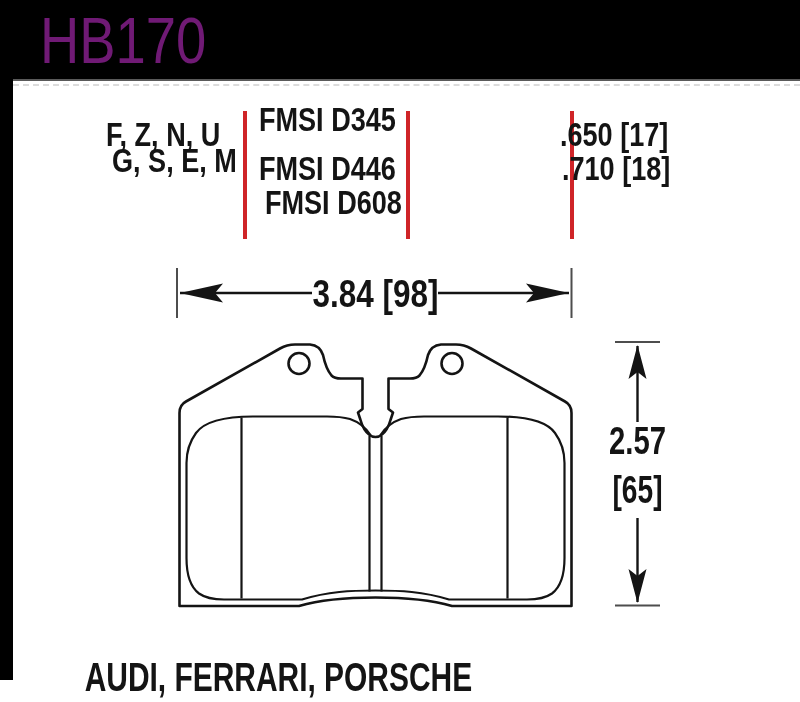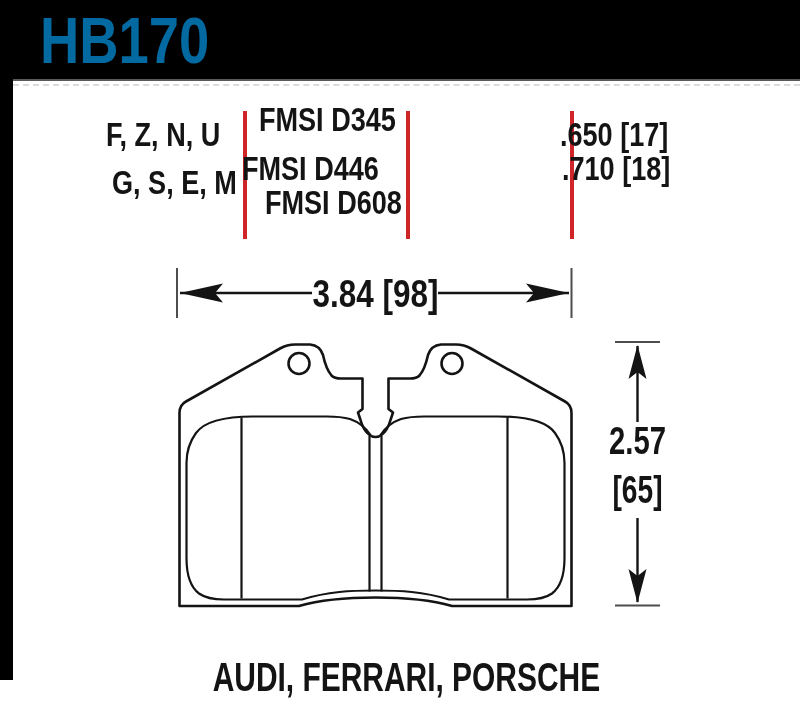--- a/index.html
+++ b/index.html
@@ -7,21 +7,21 @@
     width:800px;height:702px;position:relative;overflow:hidden;
     background:#ffffff;
     font-family:"Liberation Sans", sans-serif;
   }
   .header-bar{
     position:absolute;left:0;top:0;width:800px;height:79px;
     background:#000;border-bottom:2px solid #5a5a5a;
   }
   .part-number{
     position:absolute;left:40px;top:9px;
-    font-size:64px;line-height:64px;font-weight:bold;color:#0369a1;
+    font-size:64px;line-height:64px;font-weight:normal;color:#701a75;
     white-space:nowrap;
   }
   .left-edge-bar{
     position:absolute;left:0;top:0;width:13px;height:680px;background:#000;
   }
   .perforation-line{
     position:absolute;left:13px;right:0;top:84px;height:0;
     border-top:2px dashed #dcdcdc;
   }
   .spec-row{
@@ -29,43 +29,43 @@
     color:#141414;white-space:nowrap;
   }
   .divider-line{
     position:absolute;top:111px;width:4px;height:128px;background:#cf2428;
   }
   .cond{display:inline-block;transform-origin:left top;}
   .sx85{transform:scaleX(.85);}
   .sx82{transform:scaleX(.82);}
   .sx73{transform:scaleX(.73);transform-origin:center top;}
   .applications-wrap{
-    position:absolute;left:13px;right:0;top:657px;text-align:center;
+    position:absolute;left:13px;right:0;top:657px;
     font-size:41px;line-height:41px;font-weight:bold;color:#141414;
     white-space:nowrap;
   }
   svg.diagram{position:absolute;left:0;top:0;}
   .dim-text{font-weight:bold;fill:#141414;}
 </style>
 </head>
 <body>
 
 <div class="header-bar"></div>
 <div class="part-number"><span class="cond sx85">HB170</span></div>
 
 <div class="left-edge-bar"></div>
 <div class="perforation-line"></div>
 
 <div class="spec-row" style="left:106px;top:118px"><span class="cond sx82">F, Z, N, U</span></div>
-<div class="spec-row" style="left:112px;top:166px"><span class="cond sx82">G, S, E, M</span></div>
+<div class="spec-row" style="left:112px;top:144px"><span class="cond sx82">G, S, E, M</span></div>
 
 <div class="divider-line" style="left:243px"></div>
 
 <div class="spec-row" style="left:259px;top:103px"><span class="cond sx82">FMSI D345</span></div>
-<div class="spec-row" style="left:242px;top:152px"><span class="cond sx82">FMSI D446</span></div>
+<div class="spec-row" style="left:259px;top:152px"><span class="cond sx82">FMSI D446</span></div>
 <div class="spec-row" style="left:265px;top:186px"><span class="cond sx82">FMSI D608</span></div>
 
 <div class="divider-line" style="left:406px"></div>
 <div class="divider-line" style="left:570px"></div>
 
 <div class="spec-row" style="left:560px;top:118px"><span class="cond sx82">.650 [17]</span></div>
 <div class="spec-row" style="left:562px;top:152px"><span class="cond sx82">.710 [18]</span></div>
 
 <svg class="diagram" width="800" height="702" viewBox="0 0 800 702">
 

